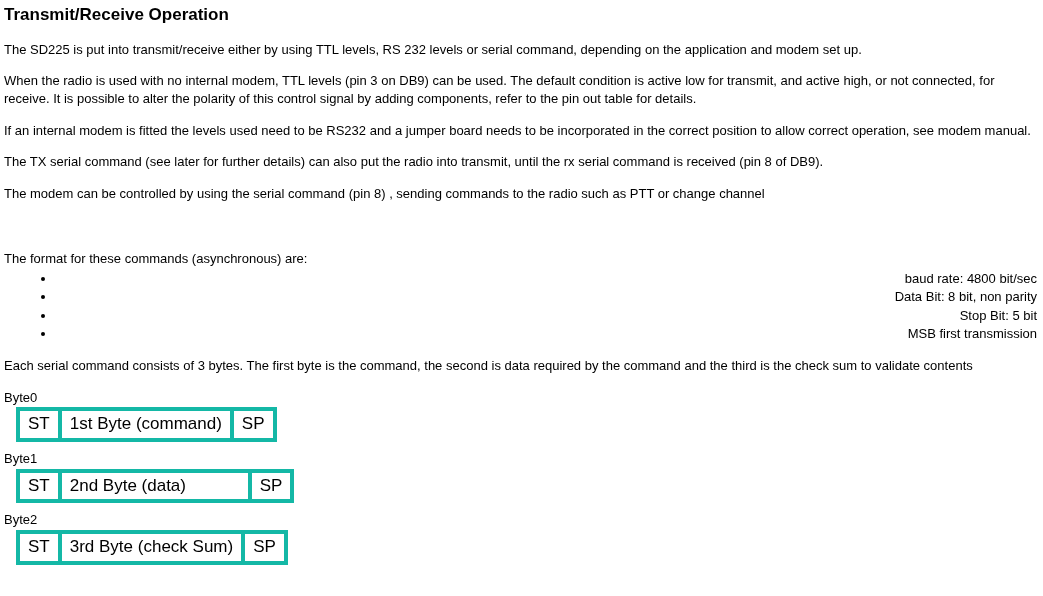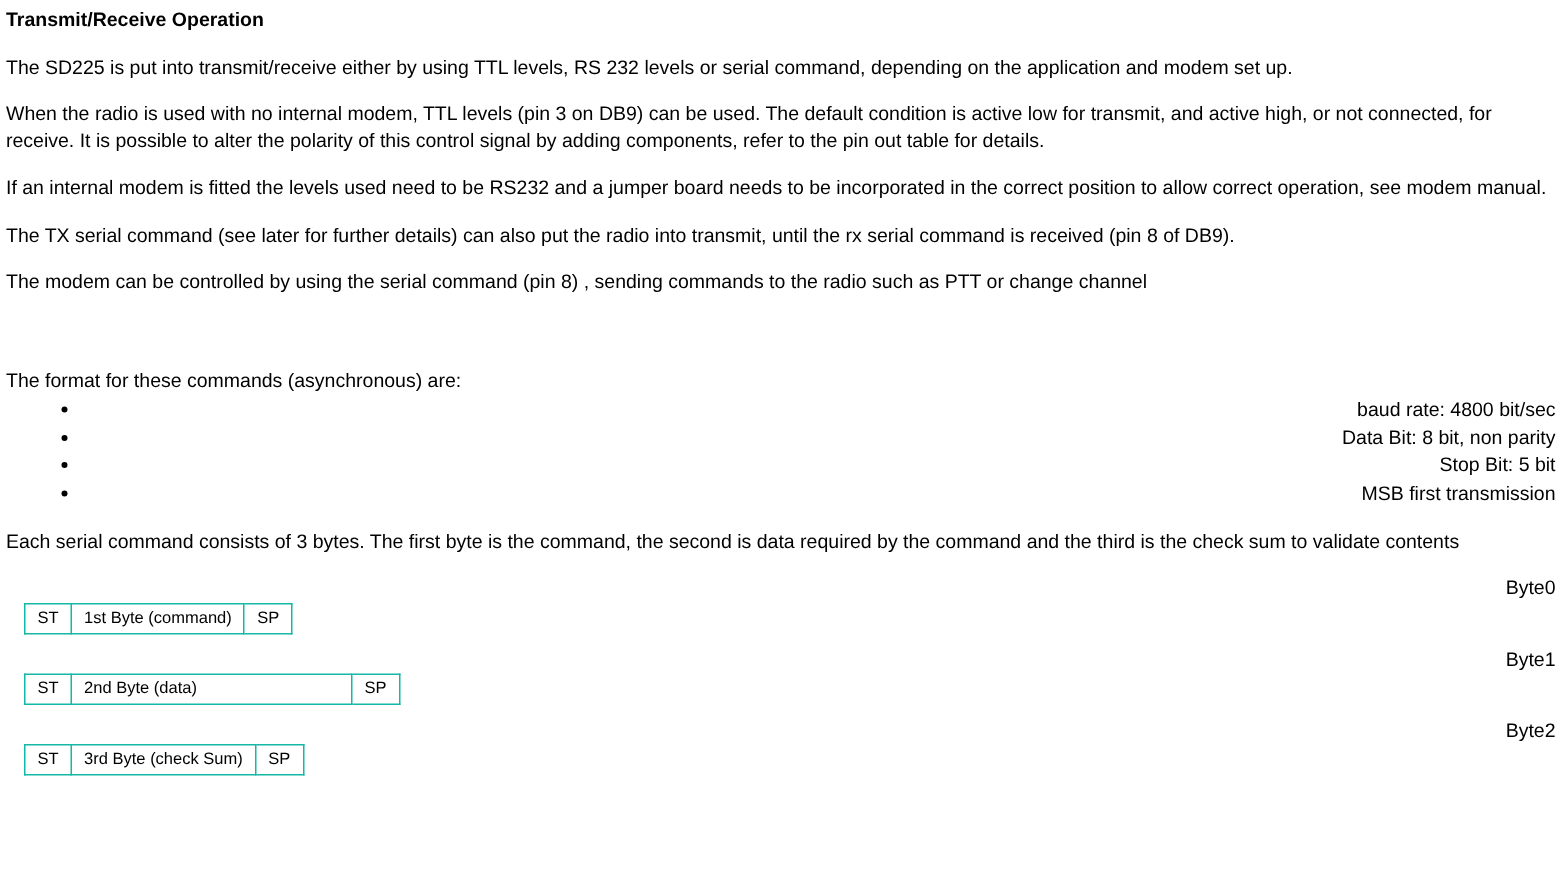--- a/index.html
+++ b/index.html
@@ -11,54 +11,53 @@
     font-size: 13px;
     line-height: 1.35;
   }
   .page {
     width: 1043px;
     min-height: 596px;
     box-sizing: border-box;
     padding: 4px 6px 12px 4px;
   }
   h2.section {
-    font-size: 13px;
+    font-size: 17px;
     font-weight: bold;
     margin: 0 0 14px 0;
   }
   h2.section.later {
     margin-top: 28px;
   }
   p.para {
     margin: 0 0 14px 0;
   }
   ul.bullets {
     margin: 2px 0 14px 0;
     padding-left: 52px;
   }
   ul.bullets li {
     margin-bottom: 1px;
     text-align: right;
   }
   .bytelabel {
     margin: 0 0 0 0;
-    text-align: right;
   }
   .bytegroup {
     margin-bottom: 8px;
   }
   table.bytetable {
     border-collapse: collapse;
     margin-left: 12px;
     margin-top: 1px;
   }
   table.bytetable td {
-    border: 1px solid #14b8a6;
+    border: 4px solid #14b8a6;
     padding: 2px 8px;
-    font-size: 11px;
+    font-size: 17px;
   }
   td.mid-wide {
     min-width: 170px;
   }
 </style>
 </head>
 <body>
 
 <div class="page">
 

